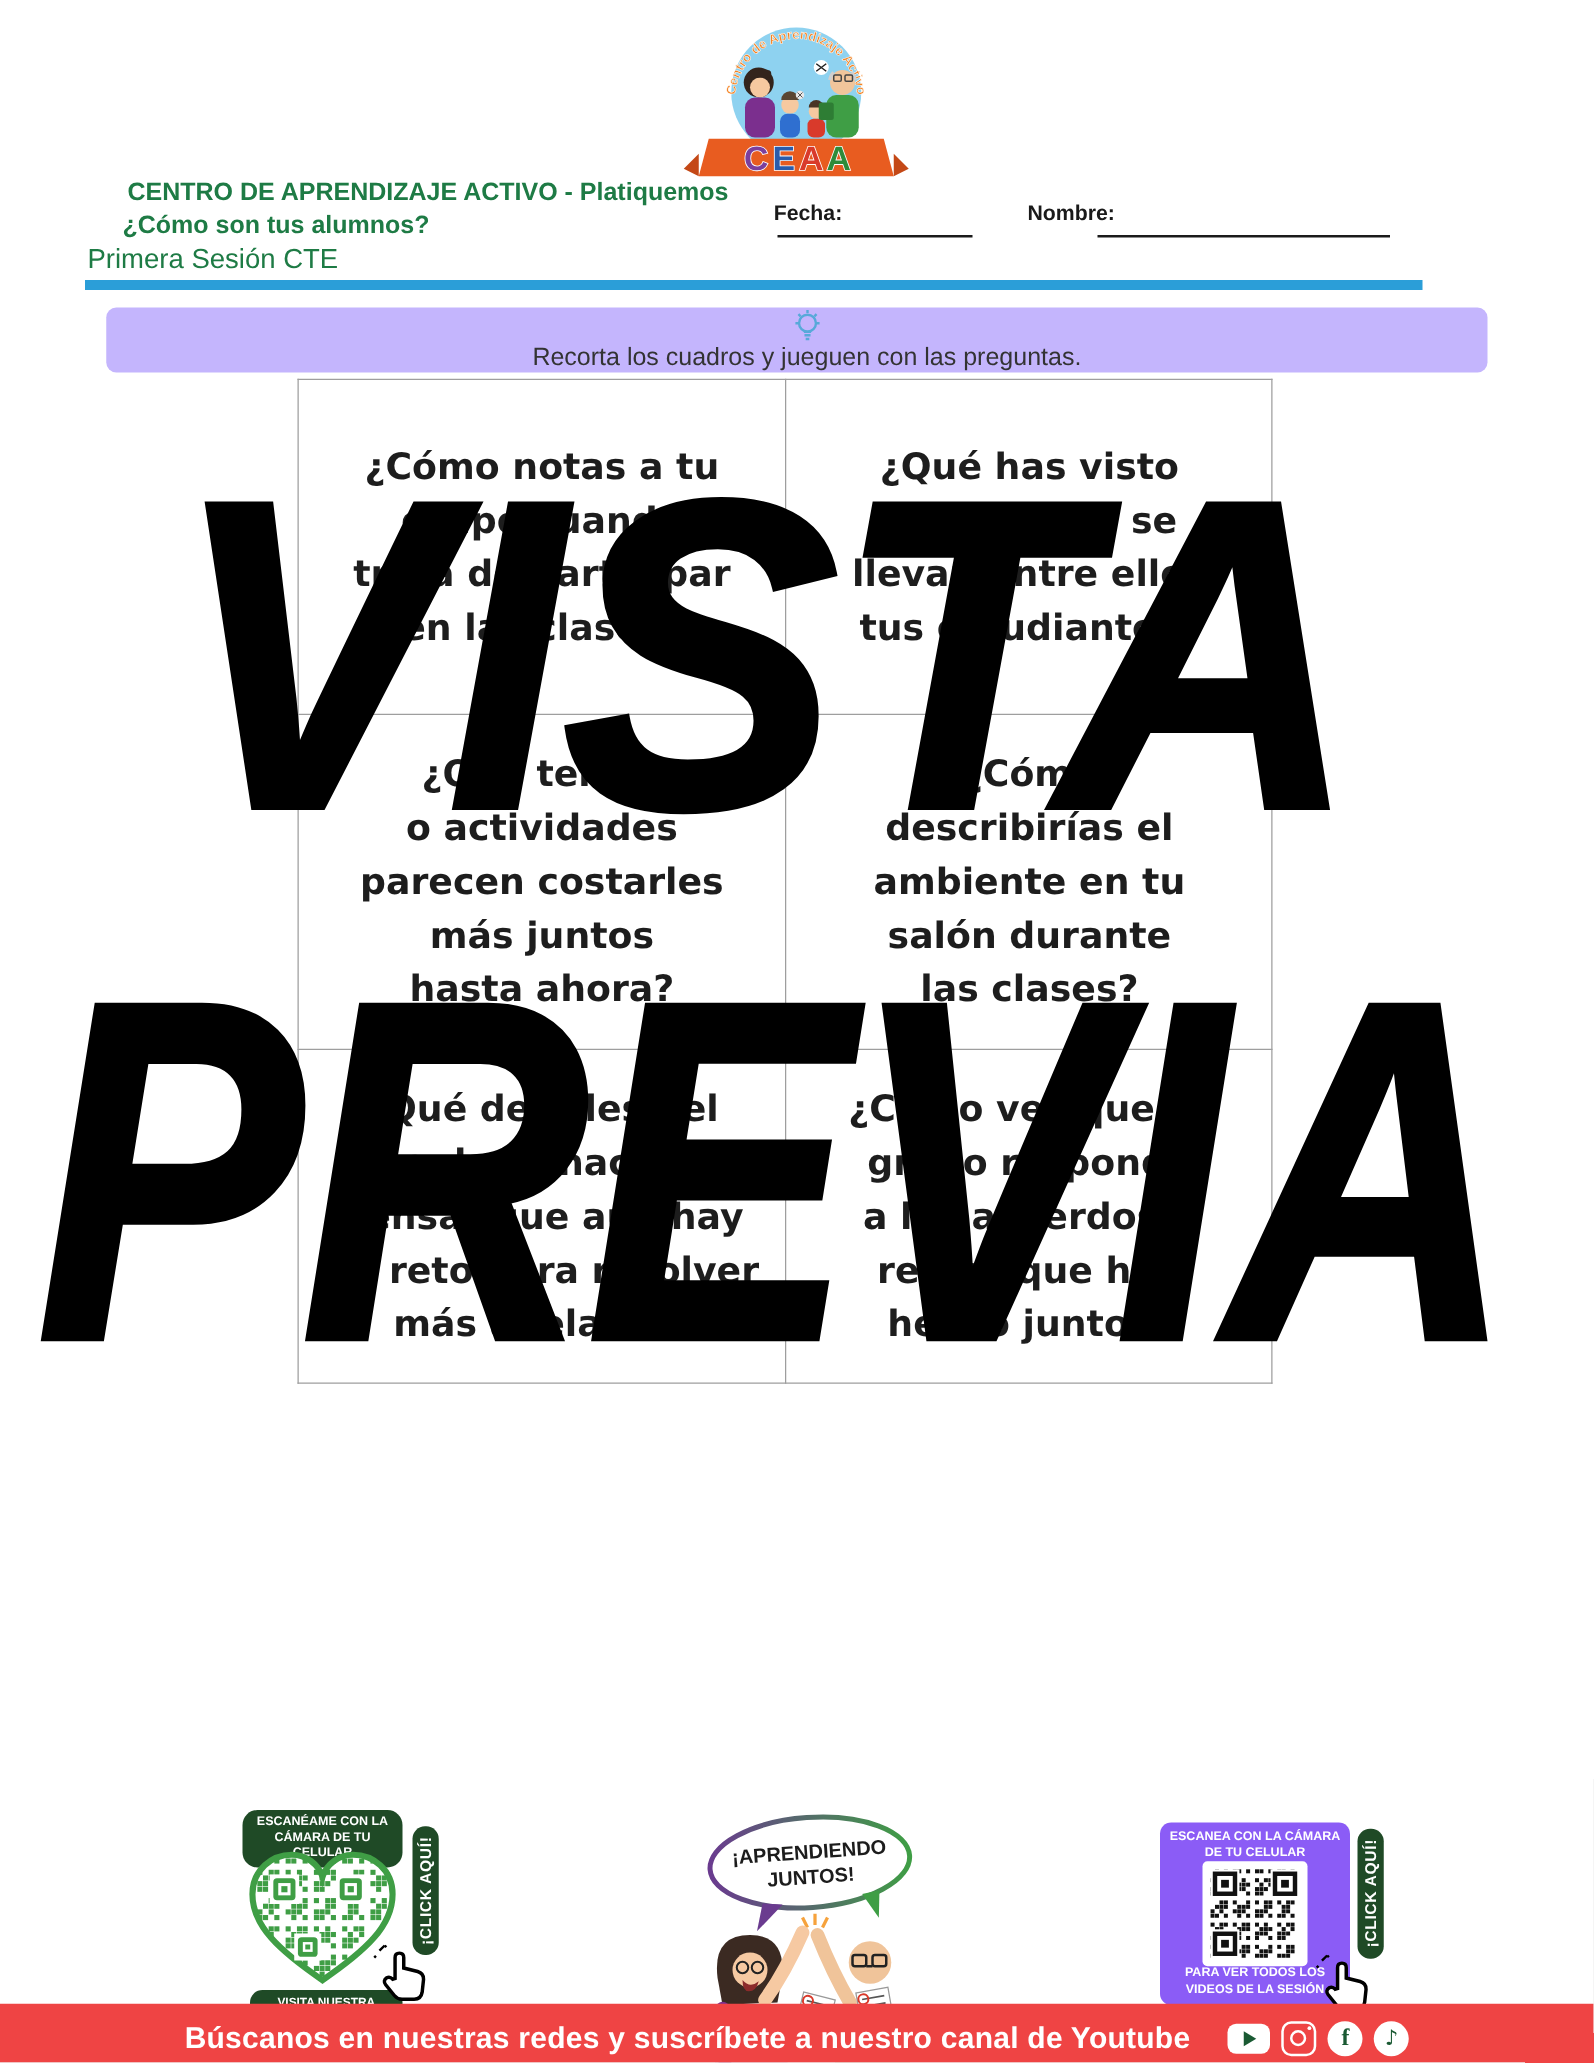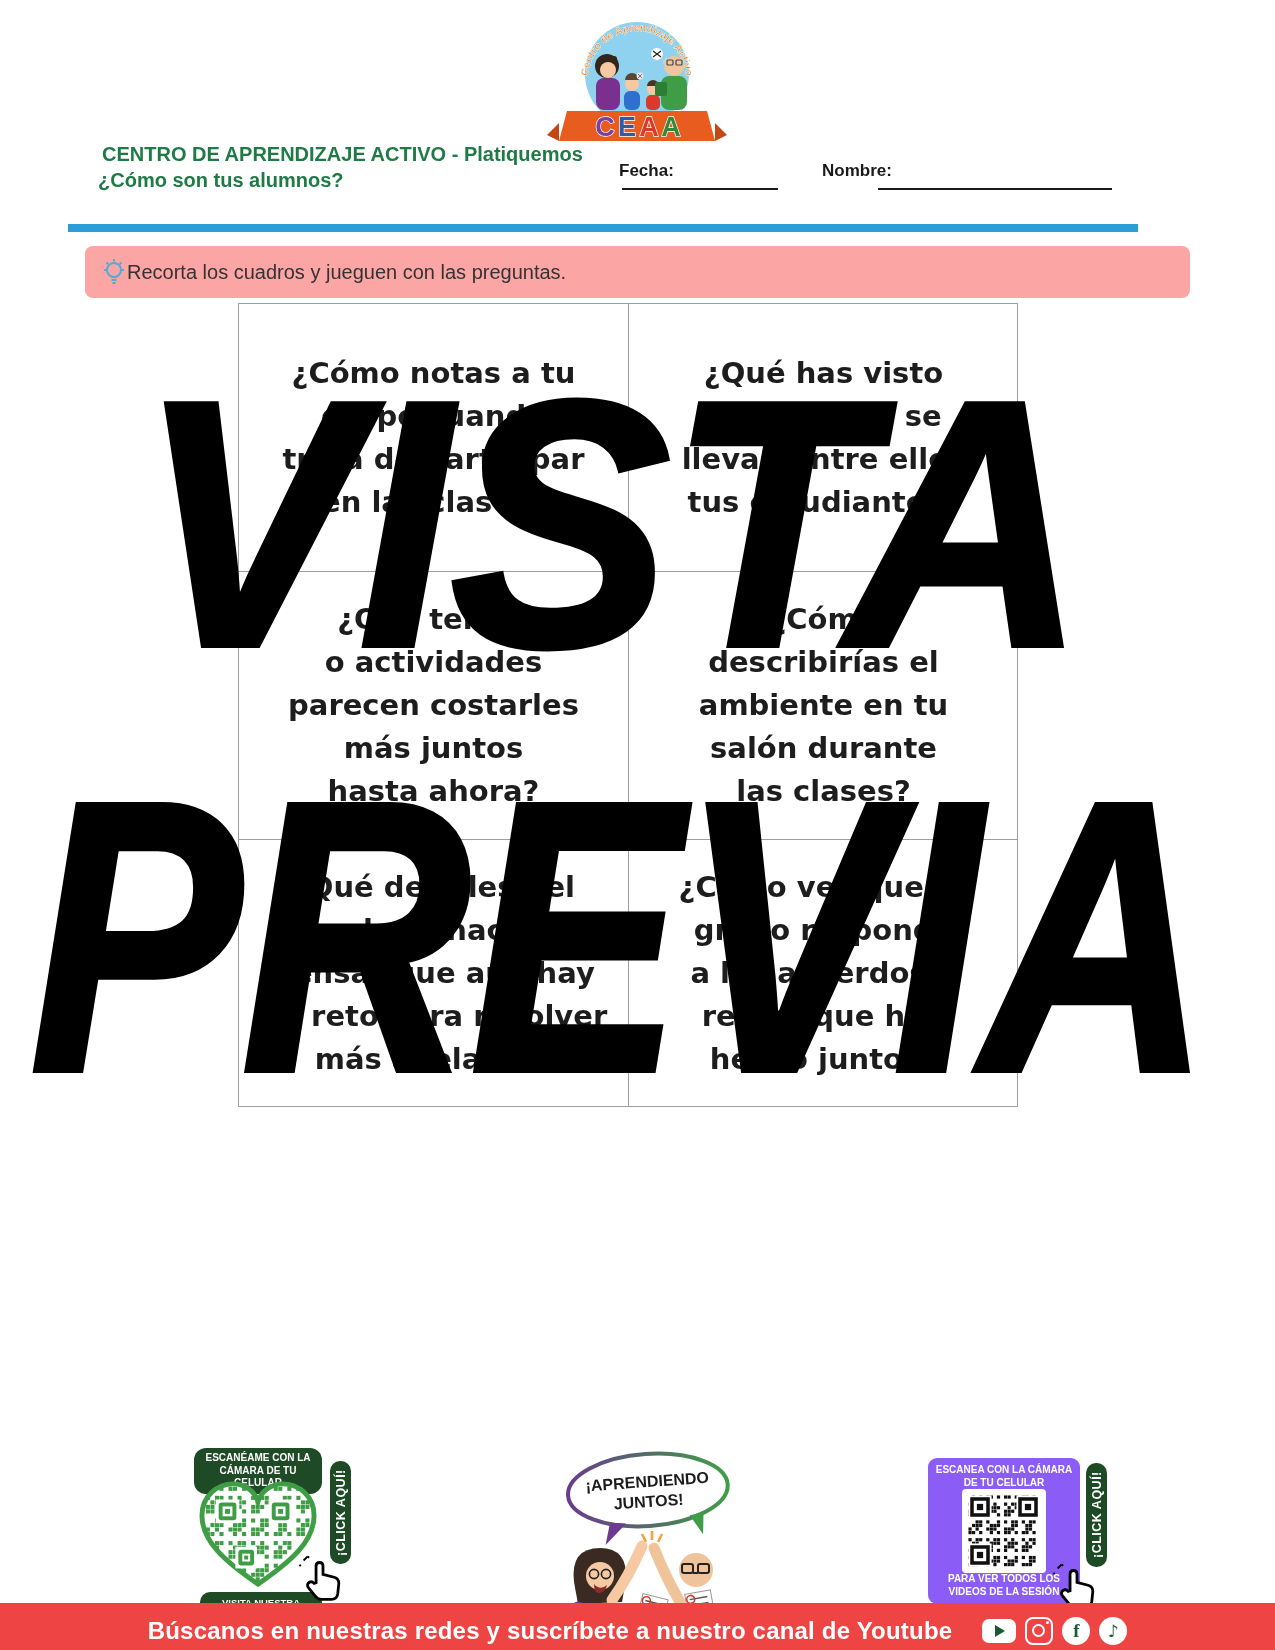--- a/index.html
+++ b/index.html
@@ -11,22 +11,22 @@
   
   .brand-block{left:70px;top:141px;color:#1e7b45;}
   .brand-l1{font-size:20px;font-weight:700;line-height:26px;margin-left:32px;}
   .brand-l2{font-size:20px;font-weight:600;line-height:26px;margin-left:28px;}
   .brand-l3{font-size:22px;font-weight:500;line-height:28px;}
   .field-label{font-size:17px;font-weight:600;color:#1a1a1a;}
   .blank-line{border-bottom:2px solid #1a1a1a;height:0;}
   .blue-divider{left:68px;top:224px;width:1070px;height:8px;background:#2b9ed8;}
 
   
-  .instruction{left:85px;top:246px;width:1105px;height:52px;background:#fca5a5;border-radius:8px;
-               display:flex;align-items:center;padding-left:16px;box-sizing:border-box;}
+  .instruction{left:85px;top:246px;width:1105px;height:52px;background:#c4b5fd;border-radius:8px;
+               display:flex;align-items:center;padding-left:16px;box-sizing:border-box;flex-direction:column;}
   .instruction-text{font-size:20px;color:#333;}
 
   
   .grid{left:238px;top:303px;width:780px;height:804px;display:grid;
         grid-template-columns:390px 390px;grid-template-rows:268px 268px 268px;
         border-right:1px solid #9e9e9e;border-bottom:1px solid #9e9e9e;box-sizing:border-box;}
   .card{border-left:1px solid #9e9e9e;border-top:1px solid #9e9e9e;
         display:flex;flex-direction:column;align-items:center;justify-content:center;
         font-family:"DejaVu Sans",sans-serif;font-size:29px;color:#1d1d1d;line-height:43px;
         text-align:center;font-weight:bold;}
@@ -113,20 +113,21 @@
       <text x="68" y="122" text-anchor="middle" font-size="27" font-weight="bold" stroke="#ffffff" stroke-width="1.3" paint-order="stroke" fill="#7b3f9d">C</text>
       <text x="90" y="122" text-anchor="middle" font-size="27" font-weight="bold" stroke="#ffffff" stroke-width="1.3" paint-order="stroke" fill="#2b5cab">E</text>
       <text x="112" y="122" text-anchor="middle" font-size="27" font-weight="bold" stroke="#ffffff" stroke-width="1.3" paint-order="stroke" fill="#d93a2b">A</text>
       <text x="134" y="122" text-anchor="middle" font-size="27" font-weight="bold" stroke="#ffffff" stroke-width="1.3" paint-order="stroke" fill="#2e8b3a">A</text>
     </g>
   </svg>
 
   <div class="abs brand-block">
     <div class="brand-l1">CENTRO DE APRENDIZAJE ACTIVO - Platiquemos</div>
     <div class="brand-l2">¿Cómo son tus alumnos?</div>
+    <div class="brand-l3">Primera Sesión CTE</div>
   </div>
 
   <div class="abs field-label" style="left:584px;top:161px;margin-left:35px;">Fecha:</div>
   <div class="abs blank-line" style="left:622px;top:188px;width:156px;"></div>
 
   <div class="abs field-label" style="left:822px;top:161px;">Nombre:</div>
   <div class="abs blank-line" style="left:878px;top:188px;width:234px;"></div>
 
   <div class="abs blue-divider"></div>
 

